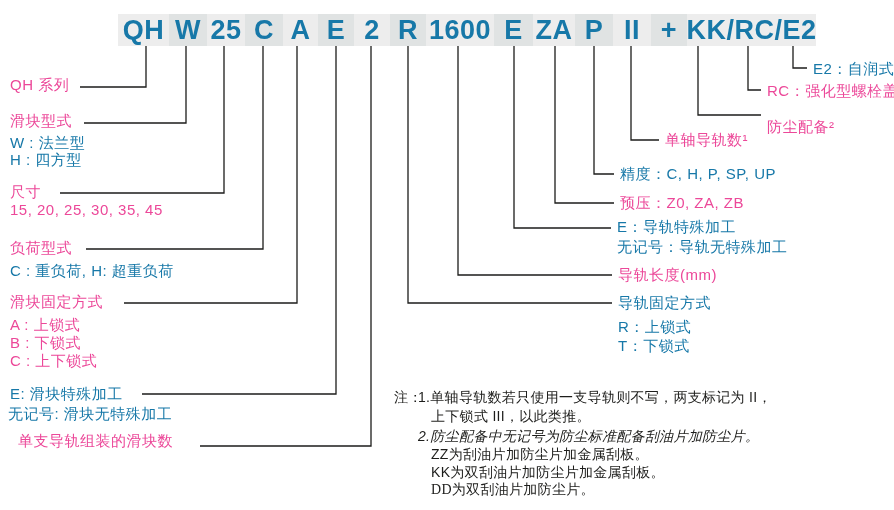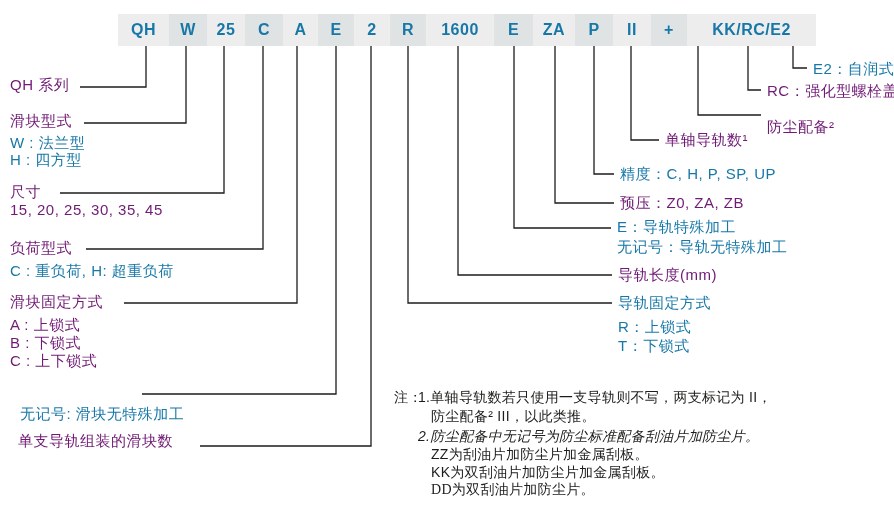--- a/index.html
+++ b/index.html
@@ -1,24 +1,24 @@
 <!DOCTYPE html>
 <html><head>
 <meta charset="utf-8">
 <style>
   html,body{margin:0;padding:0;background:#fff;}
   #canvas{position:relative;width:894px;height:510px;background:#fff;overflow:hidden;
           font-family:"Liberation Sans",sans-serif;}
   .seg{position:absolute;top:14px;height:32px;display:flex;align-items:center;justify-content:center;
-       font-family:"Liberation Sans",sans-serif;font-weight:bold;font-size:16px;color:#1778a8;
+       font-family:"Liberation Sans",sans-serif;font-weight:bold;font-size:27px;color:#1778a8;
        letter-spacing:0.5px;}
   .seg.light{background:#ededed;}
   .seg.dark{background:#e0e3e3;}
   #wires{position:absolute;left:0;top:0;}
-  .lbl{position:absolute;font-size:15px;line-height:18px;color:#701a75;letter-spacing:0.5px;
+  .lbl{position:absolute;font-size:15px;line-height:18px;color:#ec4899;letter-spacing:0.5px;
        white-space:nowrap;}
   .lbl.blue{color:#1778a8;}
   .note{position:absolute;font-size:14px;line-height:18px;color:#1d1d1b;letter-spacing:0.3px;
         white-space:nowrap;}
 </style>
 </head>
 <body>
 
 <div id="canvas">
 
@@ -69,38 +69,39 @@
   <div class="lbl" style="left:10px;top:201px;text-align:right;">15, 20, 25, 30, 35, 45</div>
 
   <div class="lbl" style="left:10px;top:239px;">负荷型式</div>
   <div class="lbl blue" style="left:10px;top:262px;">C : 重负荷, H: 超重负荷</div>
 
   <div class="lbl" style="left:10px;top:293px;">滑块固定方式</div>
   <div class="lbl" style="left:10px;top:316px;">A : 上锁式</div>
   <div class="lbl" style="left:10px;top:334px;">B : 下锁式</div>
   <div class="lbl" style="left:10px;top:352px;">C : 上下锁式</div>
 
-  <div class="lbl blue" style="left:20px;top:405px;">无记号: 滑块无特殊加工</div>
+  <div class="lbl blue" style="left:10px;top:385px;">E: 滑块特殊加工</div>
+  <div class="lbl blue" style="left:8px;top:405px;">无记号: 滑块无特殊加工</div>
 
   <div class="lbl" style="left:10px;top:432px;margin-left:8px;">单支导轨组装的滑块数</div>
 
   <div class="lbl blue" style="left:813px;top:60px;">E2：自润式</div>
   <div class="lbl" style="left:767px;top:82px;">RC：强化型螺栓盖</div>
   <div class="lbl" style="left:767px;top:118px;">防尘配备²</div>
   <div class="lbl" style="left:665px;top:131px;">单轴导轨数¹</div>
   <div class="lbl blue" style="left:620px;top:165px;">精度：C, H, P, SP, UP</div>
   <div class="lbl" style="left:620px;top:194px;">预压：Z0, ZA, ZB</div>
   <div class="lbl blue" style="left:617px;top:218px;">E：导轨特殊加工</div>
   <div class="lbl blue" style="left:617px;top:238px;">无记号：导轨无特殊加工</div>
   <div class="lbl" style="left:618px;top:266px;">导轨长度(mm)</div>
   <div class="lbl blue" style="left:618px;top:294px;">导轨固定方式</div>
   <div class="lbl blue" style="left:618px;top:318px;">R：上锁式</div>
   <div class="lbl blue" style="left:618px;top:337px;">T：下锁式</div>
 
   <div class="note" style="left:394px;top:388px;">注：</div>
   <div class="note" style="left:418px;top:388px;">1.单轴导轨数若只使用一支导轨则不写，两支标记为 II，</div>
-  <div class="note" style="left:431px;top:407px;">防尘配备² III，以此类推。</div>
+  <div class="note" style="left:431px;top:407px;">上下锁式 III，以此类推。</div>
   <div class="note" style="left:418px;top:427px;font-style:italic;">2.防尘配备中无记号为防尘标准配备刮油片加防尘片。</div>
   <div class="note" style="left:431px;top:445px;">ZZ为刮油片加防尘片加金属刮板。</div>
   <div class="note" style="left:431px;top:463px;">KK为双刮油片加防尘片加金属刮板。</div>
   <div class="note" style="left:431px;top:481px;font-family:Liberation Serif, serif;">DD为双刮油片加防尘片。</div>
 
 </div>
 
 </body></html>

